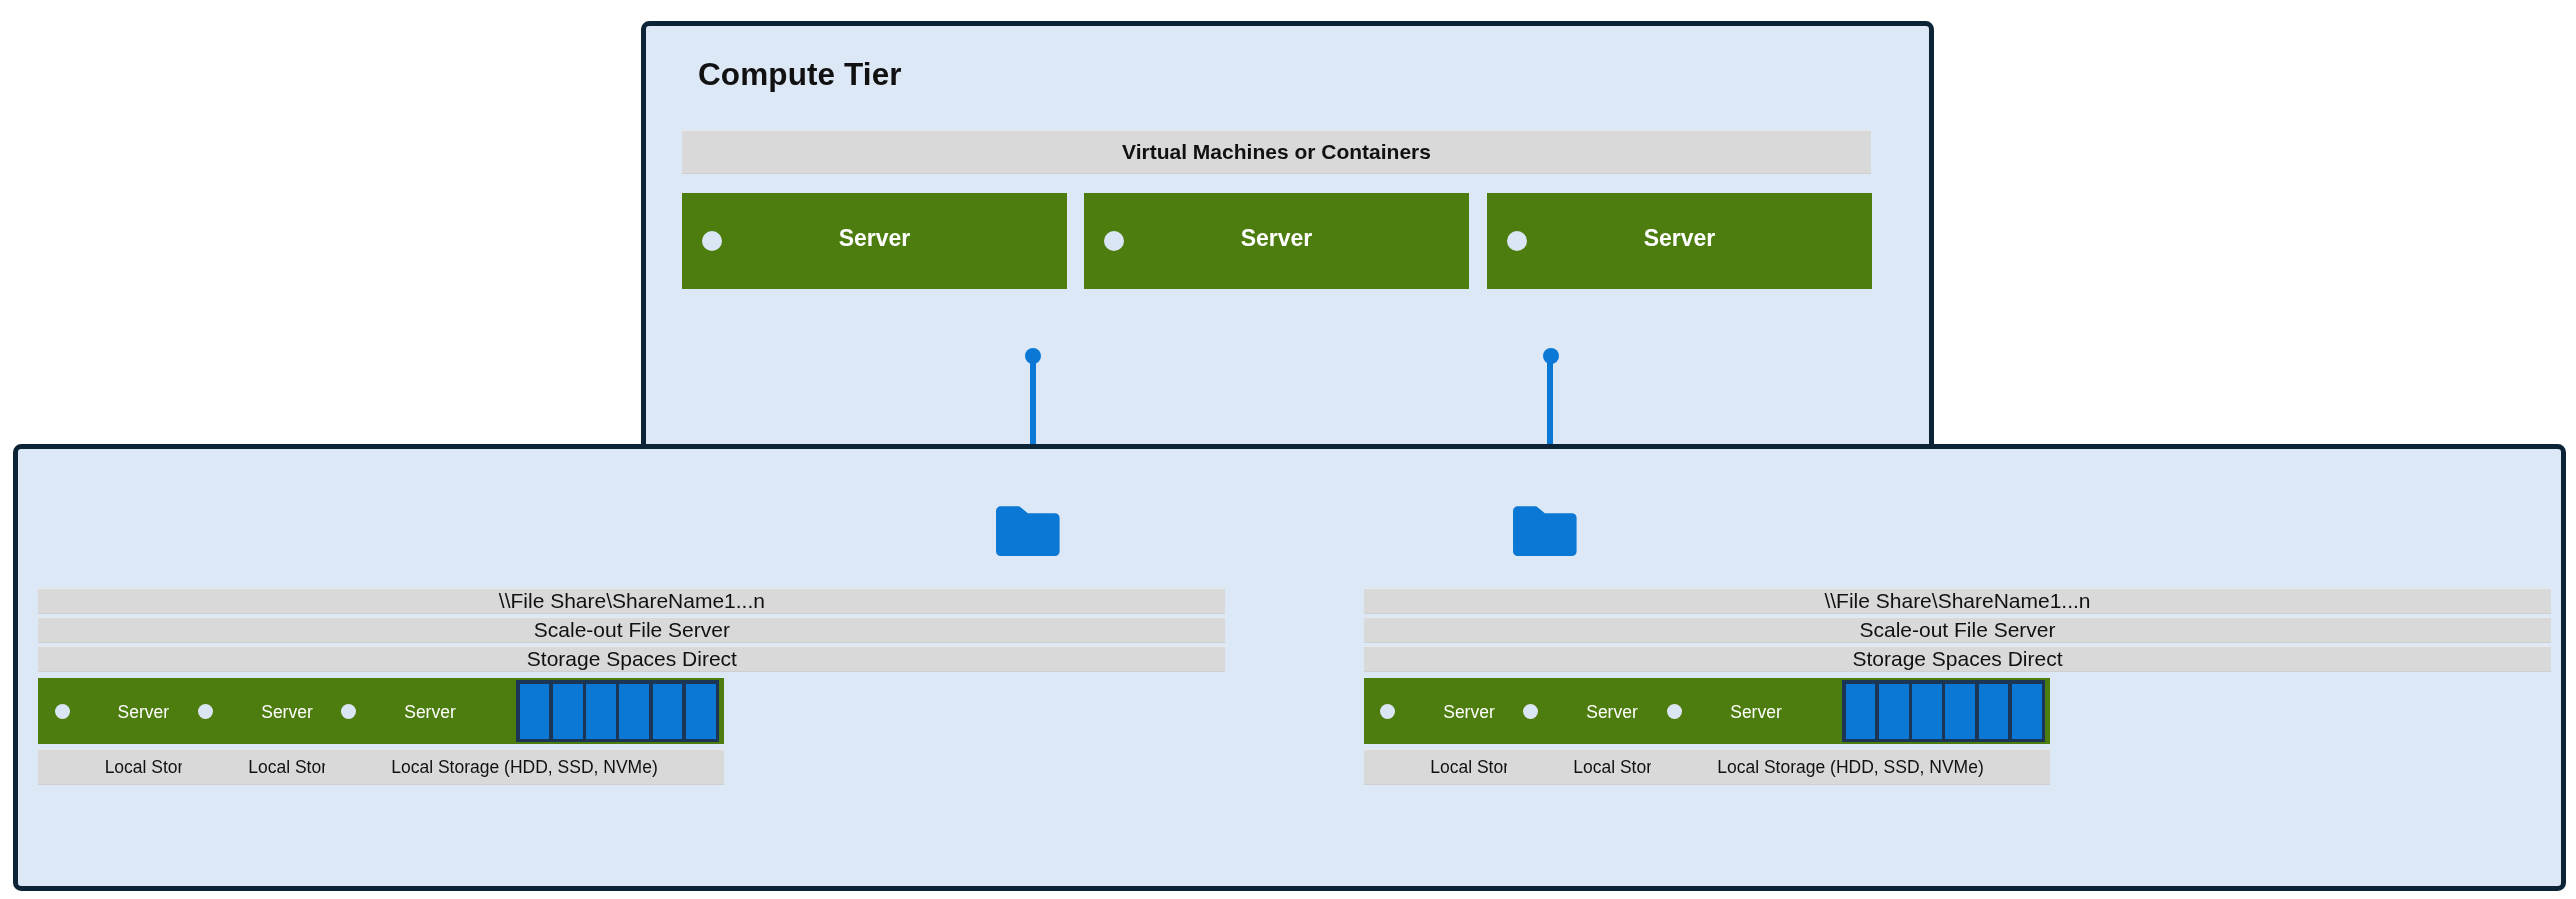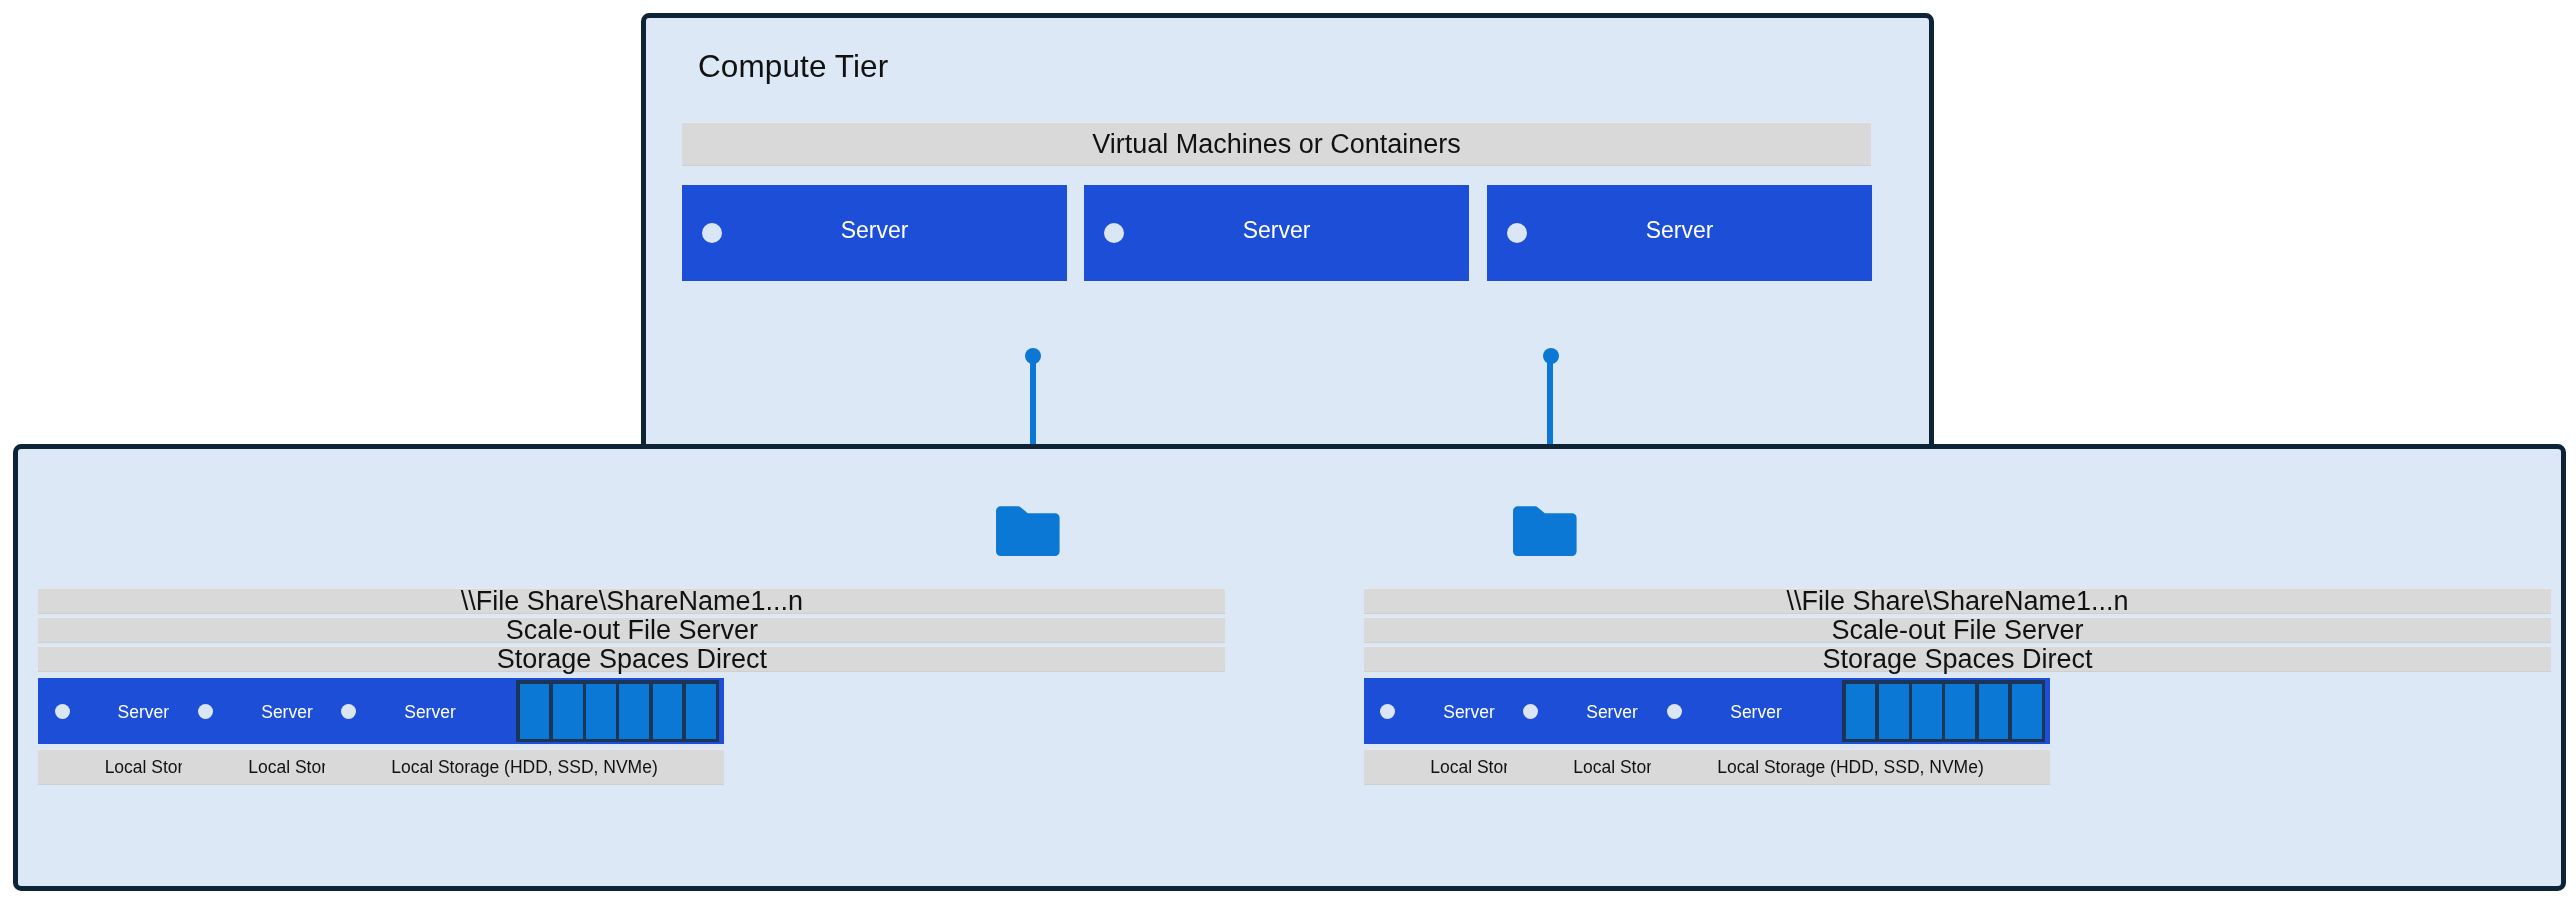--- a/index.html
+++ b/index.html
@@ -25,23 +25,24 @@
   
   .panel {
     position: absolute;
     background: #dce8f6;
     border: 5.2px solid #0d2436;
     border-radius: 8.2px;
     box-sizing: border-box;
   }
   #compute-panel {
     left: 641px;
-    top: 13px;
+    top: 21px;
     width: 1293px;
     height: 524px;
+    font-weight: bold;
   }
   #storage-panel {
     left: 13px;
     top: 444px;
     width: 2553px;
     height: 447px;
   }
 
   .panel-title {
     position: absolute;
@@ -57,28 +58,28 @@
   .grey-bar {
     position: absolute;
     background: #d9d9d9;
     border-top: 1.2px solid #e9e9e9;
     border-bottom: 1.2px solid #cfcfcf;
     box-sizing: border-box;
     display: flex;
     align-items: center;
     justify-content: center;
     color: #111111;
-    font-size: 27px;
+    font-size: 21px;
     white-space: nowrap;
   }
 
   
   .server-block {
     position: absolute;
-    background: #1d4ed8;
+    background: #4d7c0f;
     box-sizing: border-box;
     display: flex;
     align-items: center;
   }
   .server-dot {
     position: absolute;
     background: #dbe6f4;
     border-radius: 50%;
   }
   .server-label {

